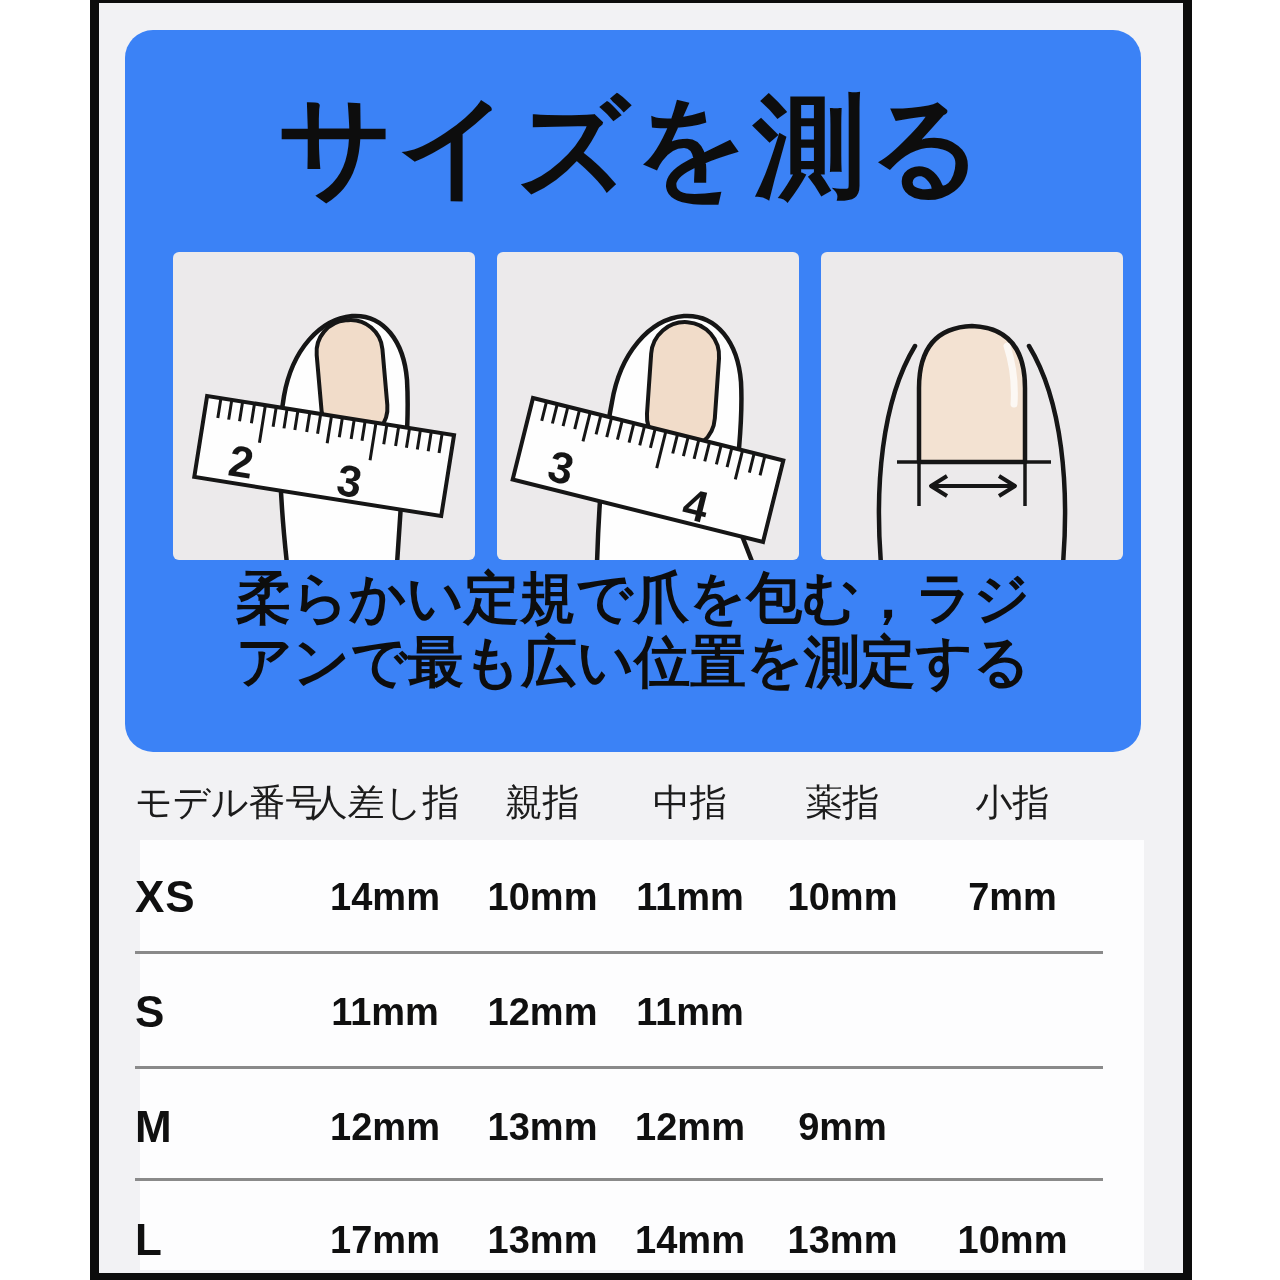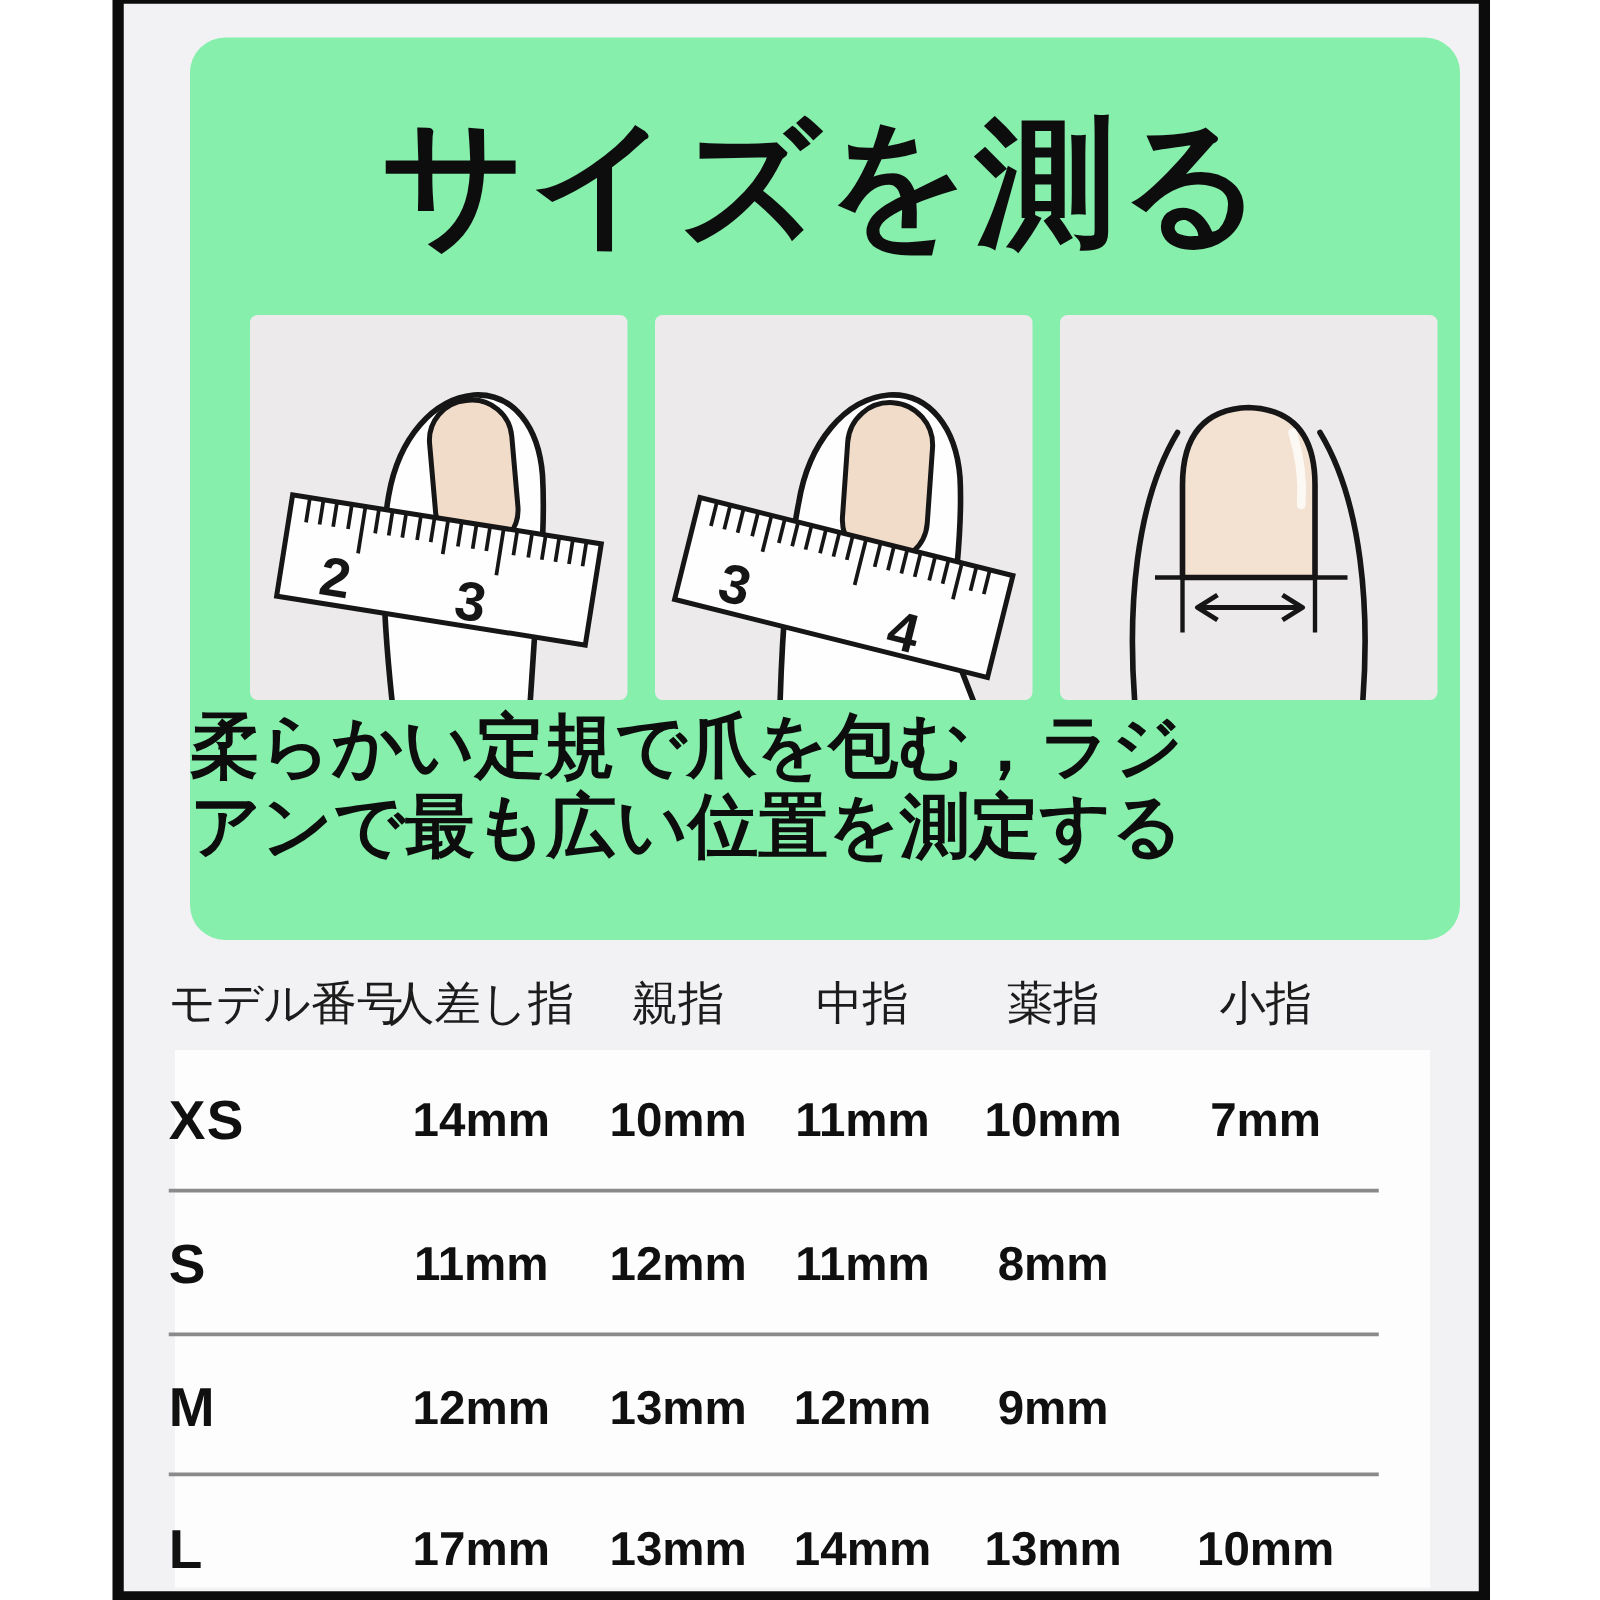--- a/index.html
+++ b/index.html
@@ -10,23 +10,23 @@
   }
   
   .frame{
     position:absolute;left:90px;top:-6px;
     width:1084px;height:1270px;
     border:9px solid #0c0c0c;
     background:#f2f2f4;
   }
   
   .card{
-    position:absolute;left:152px;top:30px;
+    position:absolute;left:125px;top:30px;
     width:1016px;height:722px;
-    background:#86efac;border-radius:28px;
+    background:#3b82f6;border-radius:28px;
   }
   .title{
     position:absolute;top:42px;left:0;width:100%;
     text-align:center;
     font-family:"Liberation Serif",serif;
     font-size:112px;font-weight:600;color:#0d0d0d;
     letter-spacing:4px;white-space:nowrap;
   }
   .panels{
     position:absolute;top:222px;left:48px;width:952px;
@@ -36,20 +36,21 @@
     width:302px;height:308px;background:#eceaeb;border-radius:6px;
     overflow:hidden;
   }
   .panel svg{display:block;width:302px;height:308px;}
   .tape-number{
     font-family:"Liberation Sans",sans-serif;
     font-weight:700;font-size:44px;fill:#161616;
   }
   .instruction{
     position:absolute;top:536px;left:0;width:100%;
+    text-align:center;
     font-family:"Liberation Serif",serif;
     font-size:56px;line-height:1.15;font-weight:600;color:#0d0d0d;
     white-space:nowrap;
   }
   
   .table-header{
     position:absolute;left:135px;top:773px;width:970px;height:60px;
     display:grid;grid-template-columns:165px 170px 145px 150px 155px 185px;
     align-items:center;
     font-family:"Liberation Serif",serif;
@@ -154,21 +155,20 @@
   <div class="val">10mm</div>
   <div class="val">7mm</div>
 </div>
 <div class="divider div-1"></div>
 
 <div class="table-row row-s">
   <div class="model">S</div>
   <div class="val">11mm</div>
   <div class="val">12mm</div>
   <div class="val">11mm</div>
-  <div class="val">8mm</div>
 </div>
 <div class="divider div-2"></div>
 
 <div class="table-row row-m">
   <div class="model">M</div>
   <div class="val">12mm</div>
   <div class="val">13mm</div>
   <div class="val">12mm</div>
   <div class="val">9mm</div>
 </div>

